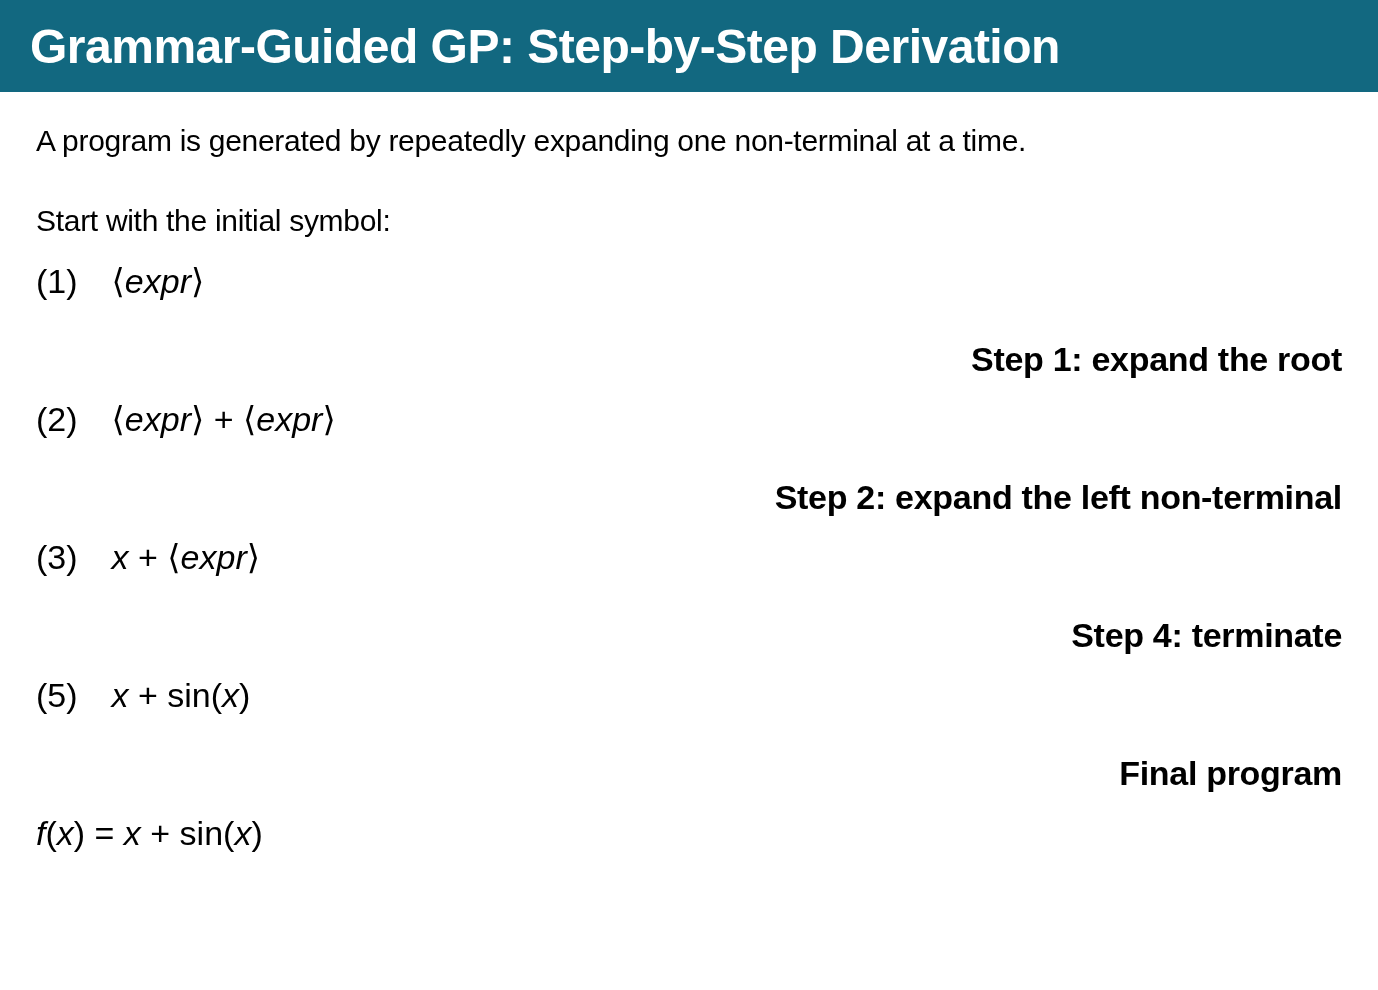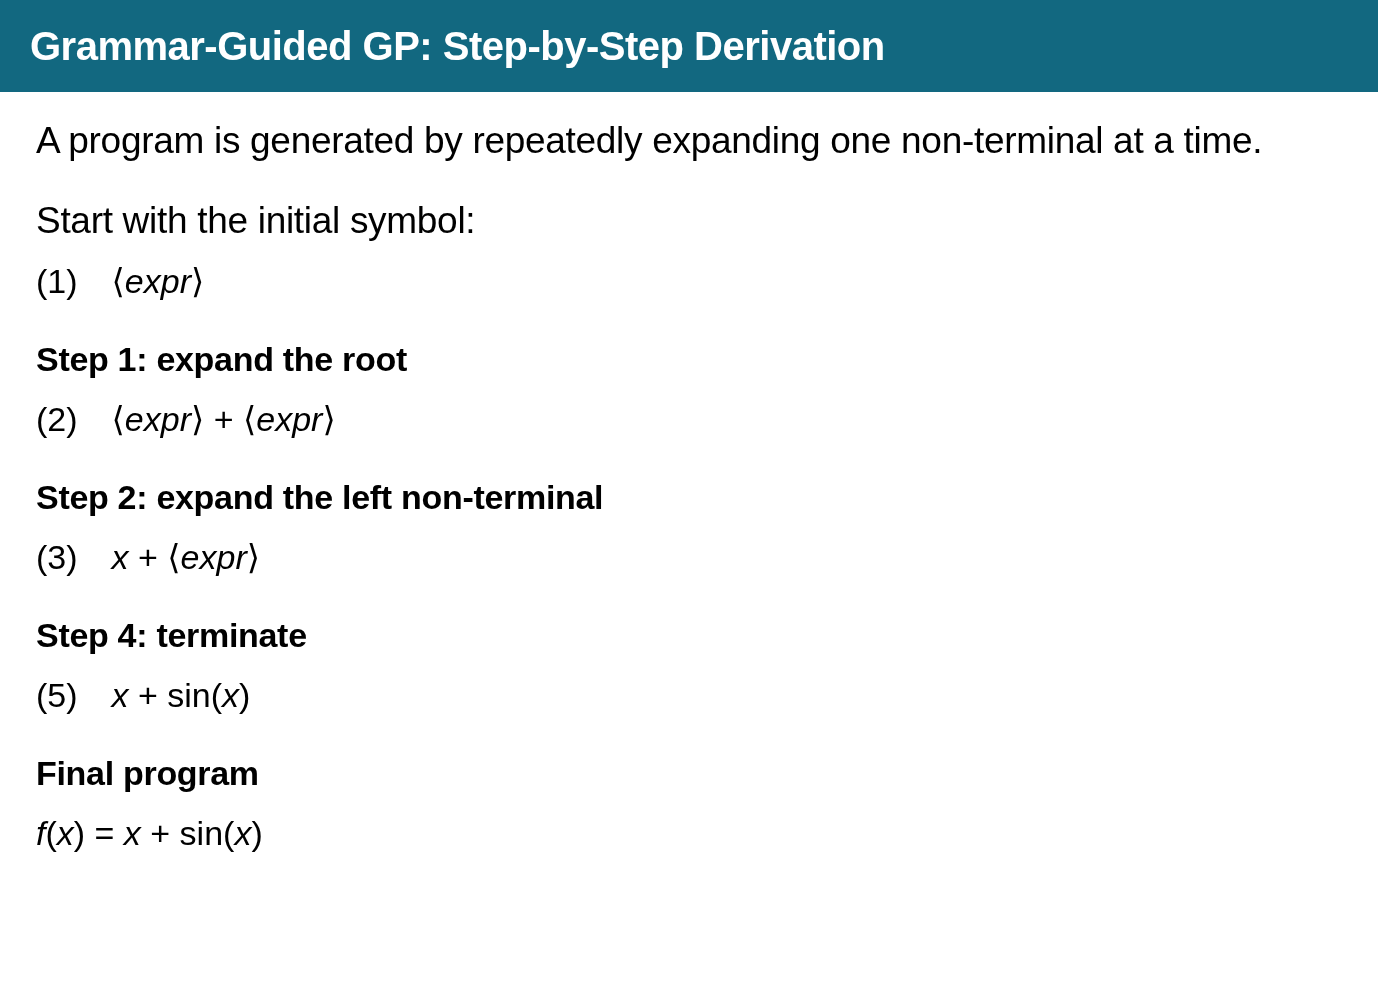--- a/index.html
+++ b/index.html
@@ -19,43 +19,44 @@
   .header-bar {
     width: 100%;
     height: 92px;
     background: var(--header-bg);
     display: flex;
     align-items: center;
     padding-left: 30px;
   }
   .slide-title {
     color: var(--header-text);
-    font-size: 40px;
+    font-size: 48px;
     font-weight: bold;
     letter-spacing: -0.5px;
     white-space: nowrap;
   }
   .slide-body {
     padding: 0 36px 0 36px;
   }
   .intro-line {
     margin: 0;
-    font-size: 37px;
+    font-size: 30px;
     line-height: 46px;
     letter-spacing: -0.3px;
   }
   .intro-line.first { margin-top: 26px; }
   .intro-line.second { margin-top: 34px; }
   .derivation-block { margin: 0; }
   .step-heading {
     margin: 32px 0 0 0;
     font-size: 34px;
     line-height: 46px;
     font-weight: bold;
     letter-spacing: -0.3px;
+    text-align: right;
   }
   .equation-row {
     margin-top: 14px;
     font-size: 34px;
     line-height: 46px;
     text-align: left;
     width: 100%;
   }
   .equation-number {
     display: inline-block;

